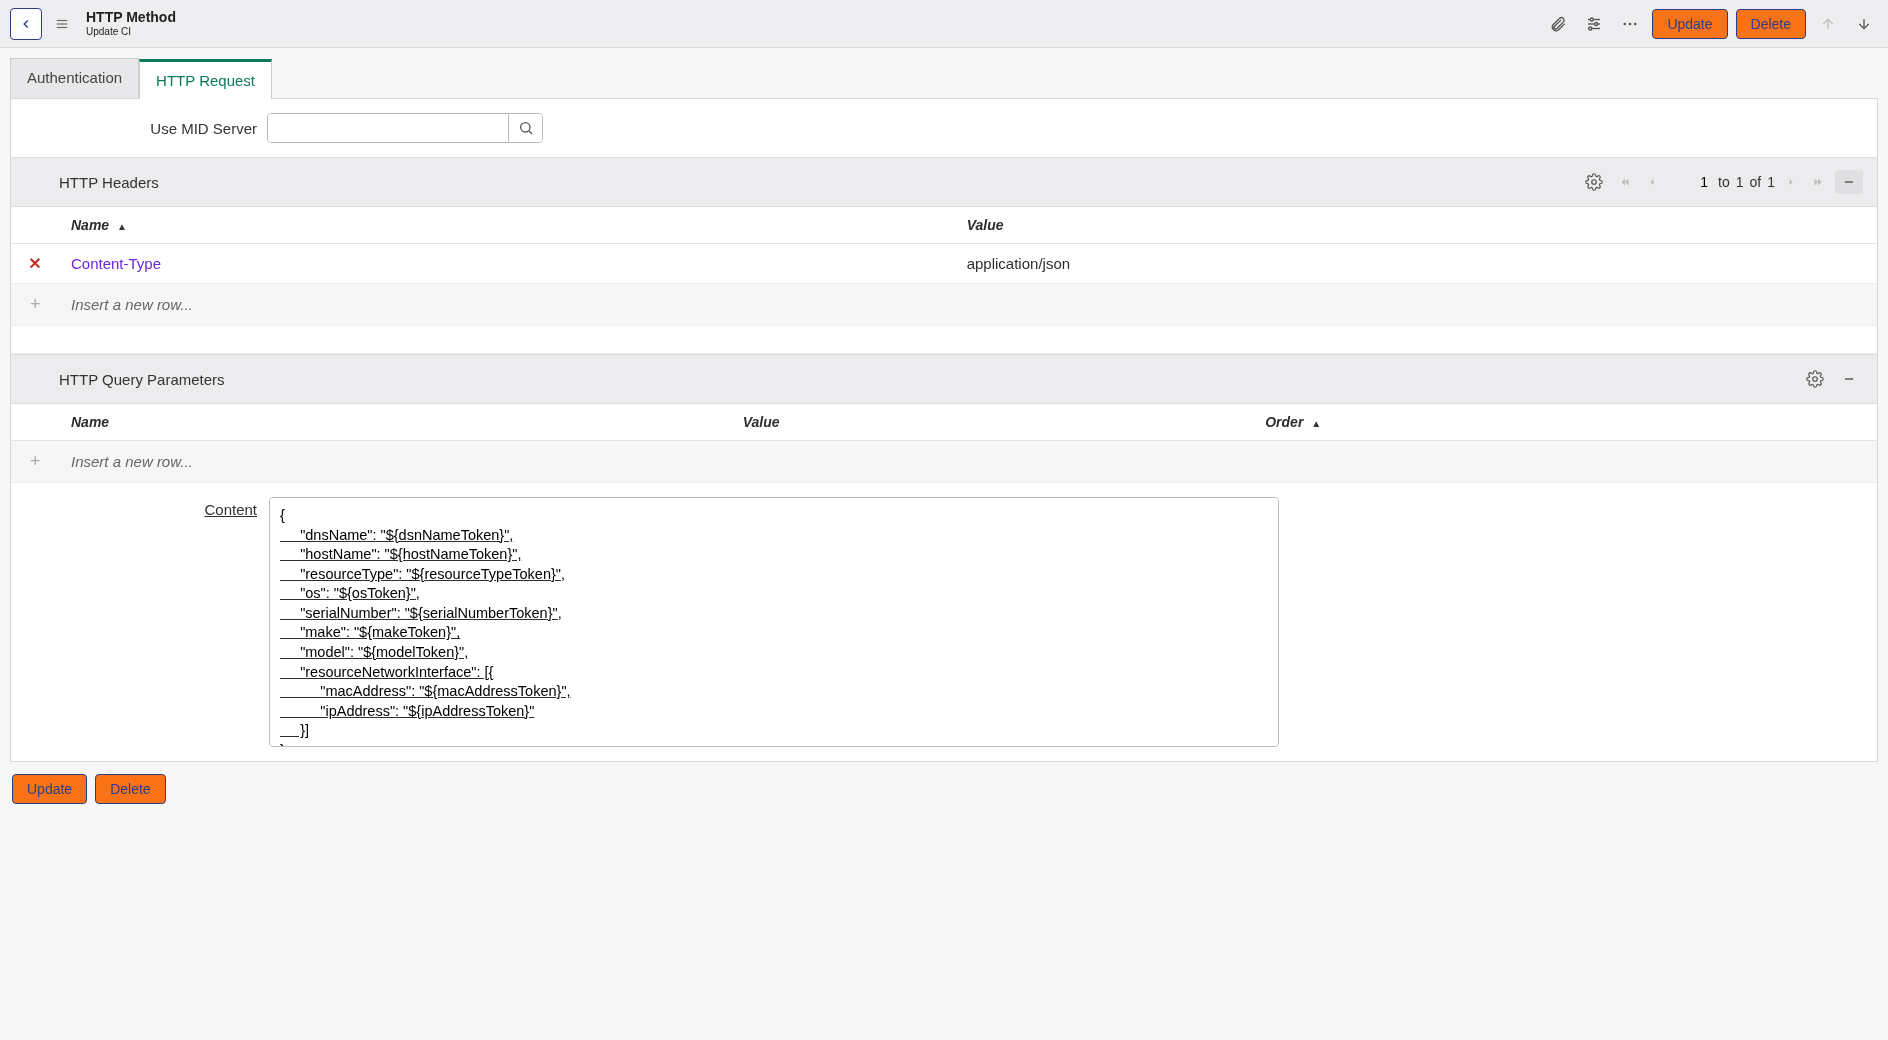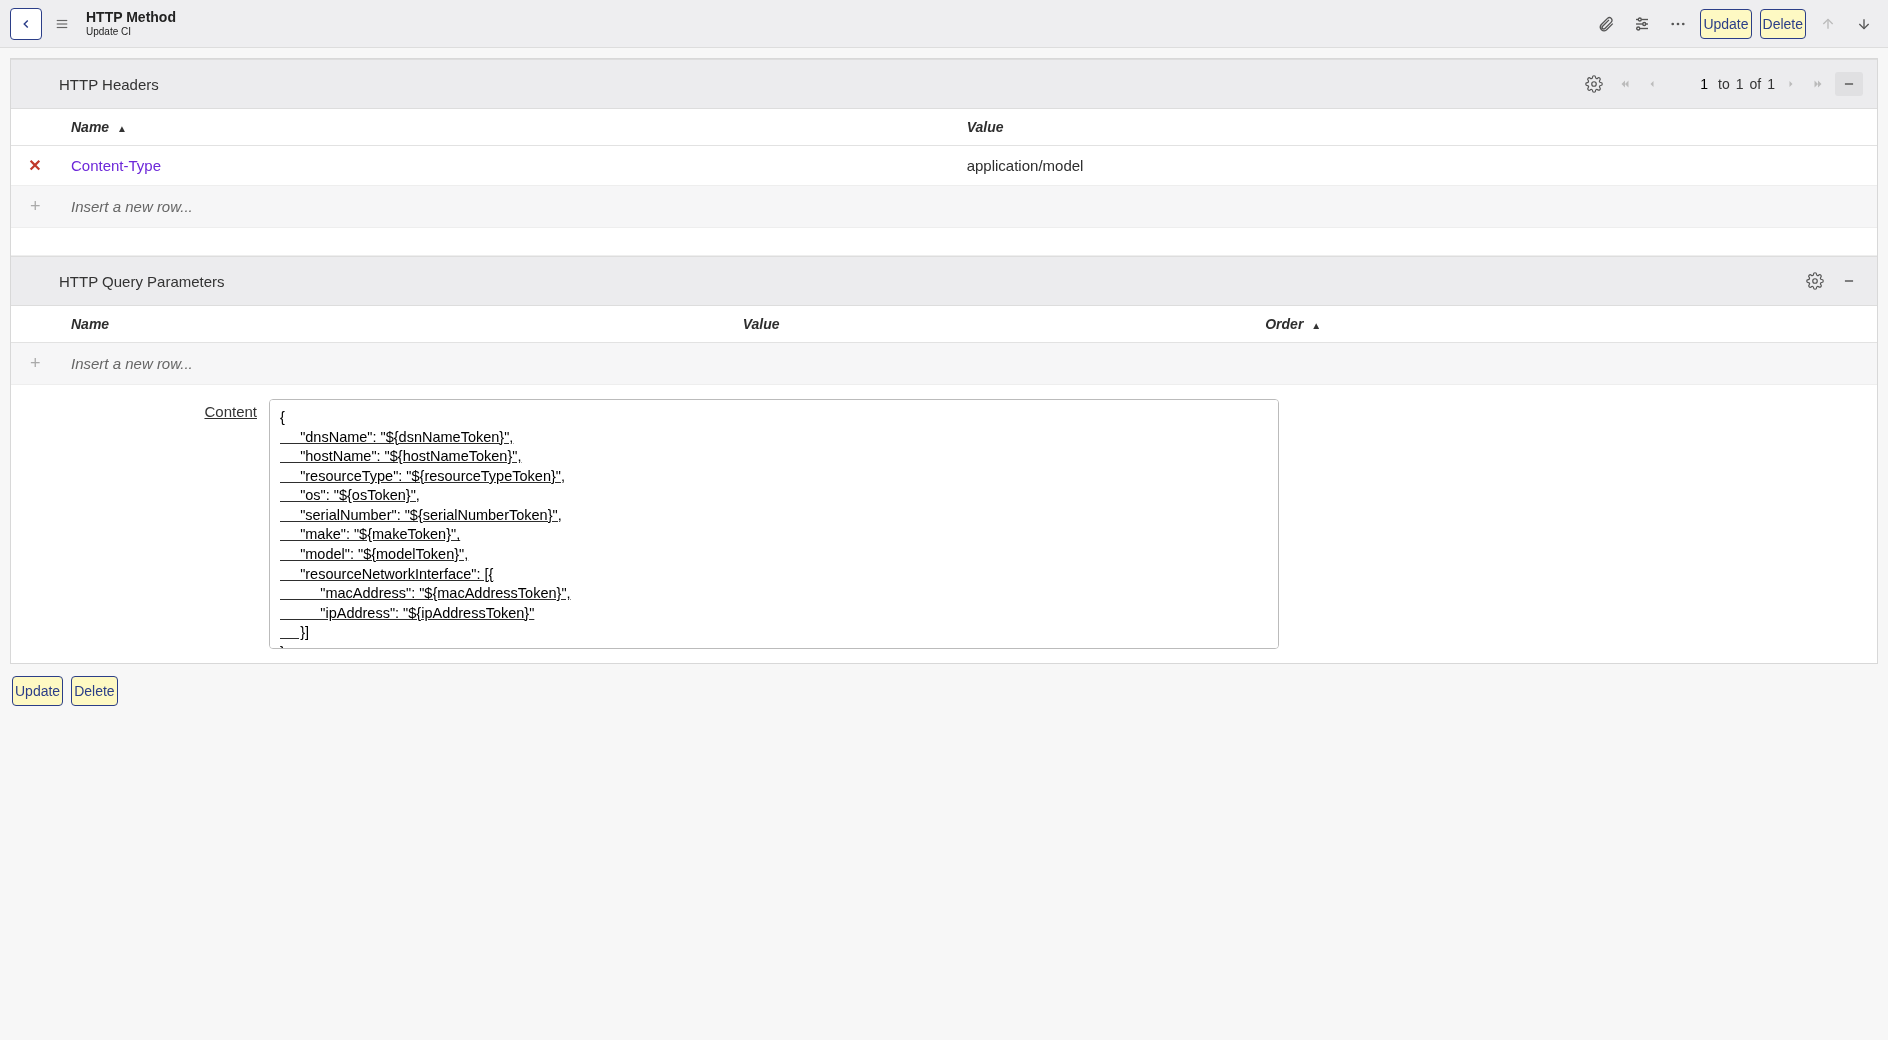--- a/index.html
+++ b/index.html
@@ -8,21 +8,21 @@
 .topbar { display: flex; align-items: center; justify-content: space-between; background: #eeeef0; border-bottom: 1px solid #ddd; height: 48px; padding: 0 10px; }
 .topbar-left { display: flex; align-items: center; gap: 8px; }
 .back-btn { width: 32px; height: 32px; border: 1px solid #2b3e88; border-radius: 4px; background: #fff; color: #2b3e88; display: flex; align-items: center; justify-content: center; cursor: pointer; }
 .hamburger { color: #666; cursor: pointer; font-size: 16px; padding: 0 4px; }
 .title-block { display: flex; flex-direction: column; line-height: 1.1; margin-left: 4px; }
 .title-type { font-size: 14px; font-weight: 600; color: #222; }
 .title-name { font-size: 10px; color: #222; }
 .topbar-right { display: flex; align-items: center; gap: 8px; }
 .icon-btn { width: 28px; height: 28px; display: flex; align-items: center; justify-content: center; color: #555; cursor: pointer; border-radius: 3px; }
 .icon-btn.disabled { color: #bbb; cursor: default; }
-.btn { border: 1px solid #2b3e88; background: #fef9c3; color: #2b3e88; padding: 6px 2px; border-radius: 4px; font-size: 14px; cursor: pointer; }
+.btn { border: 1px solid #2b3e88; background: #f97316; color: #2b3e88; padding: 6px 14px; border-radius: 4px; font-size: 14px; cursor: pointer; }
 
 .page { padding: 10px; }
 
 .tabs { display: flex; border-bottom: 0; }
 .tab { padding: 10px 16px; font-size: 15px; cursor: pointer; background: #e8e8ea; border: 1px solid #ccc; border-bottom: none; margin-right: 0; }
 .tab.inactive { color: #444; }
 .tab.active { background: #fff; color: #0a7a5a; border-top: 3px solid #0a7a5a; border-left: 1px solid #ccc; border-right: 1px solid #ccc; position: relative; top: 1px; }
 
 .panel { background: #fff; border: 1px solid #d8d8d8; }
 
@@ -117,23 +117,39 @@
       <svg width="16" height="16" viewBox="0 0 24 24" fill="none" stroke="currentColor" stroke-width="2">
           <line x1="12" y1="5" x2="12" y2="19"></line>
           <polyline points="19 12 12 19 5 12"></polyline>
         </svg>
     </span>
   </div>
 </div>
 
 <div class="page">
 
+  <div class="tabs">
+    <div class="tab inactive">Authentication</div>
+    <div class="tab active">HTTP Request</div>
+  </div>
 
   <div class="panel">
 
+    <div class="midserver-row">
+      <div class="midserver-label">Use MID Server</div>
+      <div class="midserver-input-wrap">
+        <input class="midserver-input" type="text" value="" style="">
+        <button class="midserver-search">
+          <svg width="16" height="16" viewBox="0 0 24 24" fill="none" stroke="currentColor" stroke-width="2">
+              <circle cx="11" cy="11" r="7"></circle>
+              <line x1="21" y1="21" x2="16.5" y2="16.5"></line>
+            </svg>
+        </button>
+      </div>
+    </div>
 
     <div class="section-header">
       <div class="section-title">HTTP Headers</div>
       <div class="section-tools">
         <span class="icon-btn">
           <svg width="18" height="18" viewBox="0 0 24 24" fill="none" stroke="currentColor" stroke-width="1.6">
               <circle cx="12" cy="12" r="3"></circle>
               <path d="M19.4 15a1.65 1.65 0 0 0 .33 1.82l.06.06a2 2 0 1 1-2.83 2.83l-.06-.06a1.65 1.65 0 0 0-1.82-.33 1.65 1.65 0 0 0-1 1.51V21a2 2 0 1 1-4 0v-.09A1.65 1.65 0 0 0 9 19.4a1.65 1.65 0 0 0-1.82.33l-.06.06a2 2 0 1 1-2.83-2.83l.06-.06a1.65 1.65 0 0 0 .33-1.82 1.65 1.65 0 0 0-1.51-1H3a2 2 0 1 1 0-4h.09A1.65 1.65 0 0 0 4.6 9a1.65 1.65 0 0 0-.33-1.82l-.06-.06a2 2 0 1 1 2.83-2.83l.06.06a1.65 1.65 0 0 0 1.82.33H9a1.65 1.65 0 0 0 1-1.51V3a2 2 0 1 1 4 0v.09a1.65 1.65 0 0 0 1 1.51 1.65 1.65 0 0 0 1.82-.33l.06-.06a2 2 0 1 1 2.83 2.83l-.06.06a1.65 1.65 0 0 0-.33 1.82V9a1.65 1.65 0 0 0 1.51 1H21a2 2 0 1 1 0 4h-.09a1.65 1.65 0 0 0-1.51 1z"></path>
             </svg>
         </span>
@@ -180,21 +196,21 @@
             <span>Name</span>
             <span class="sort-caret">▲</span>
           </th>
           <th>Value</th>
         </tr>
       </thead>
       <tbody>
         <tr>
           <td class="actcol"><span class="del-x">✕</span></td>
           <td><span class="link">Content-Type</span></td>
-          <td><span>application/model</span></td>
+          <td><span>application/json</span></td>
         </tr>
         <tr class="insert-row">
           <td class="actcol"><span class="plus">+</span></td>
           <td colspan="2">Insert a new row...</td>
         </tr>
         <tr class="spacer-row">
             <td colspan="3"></td>
           </tr>
       </tbody>
     </table>

